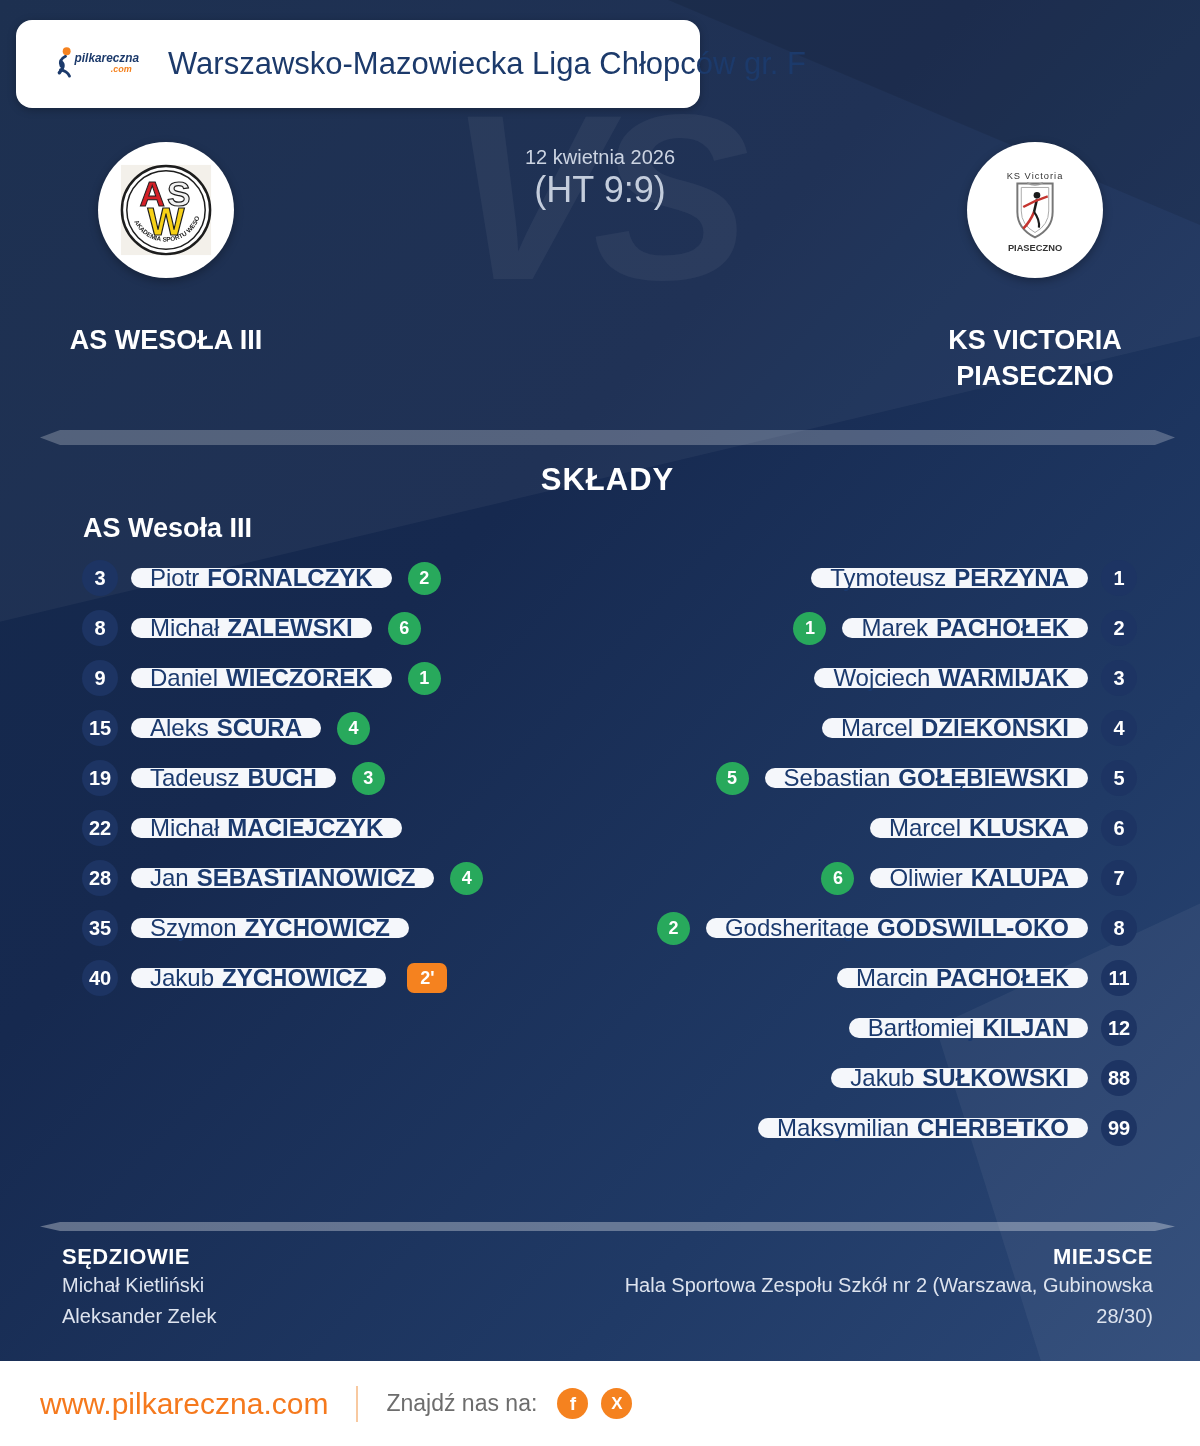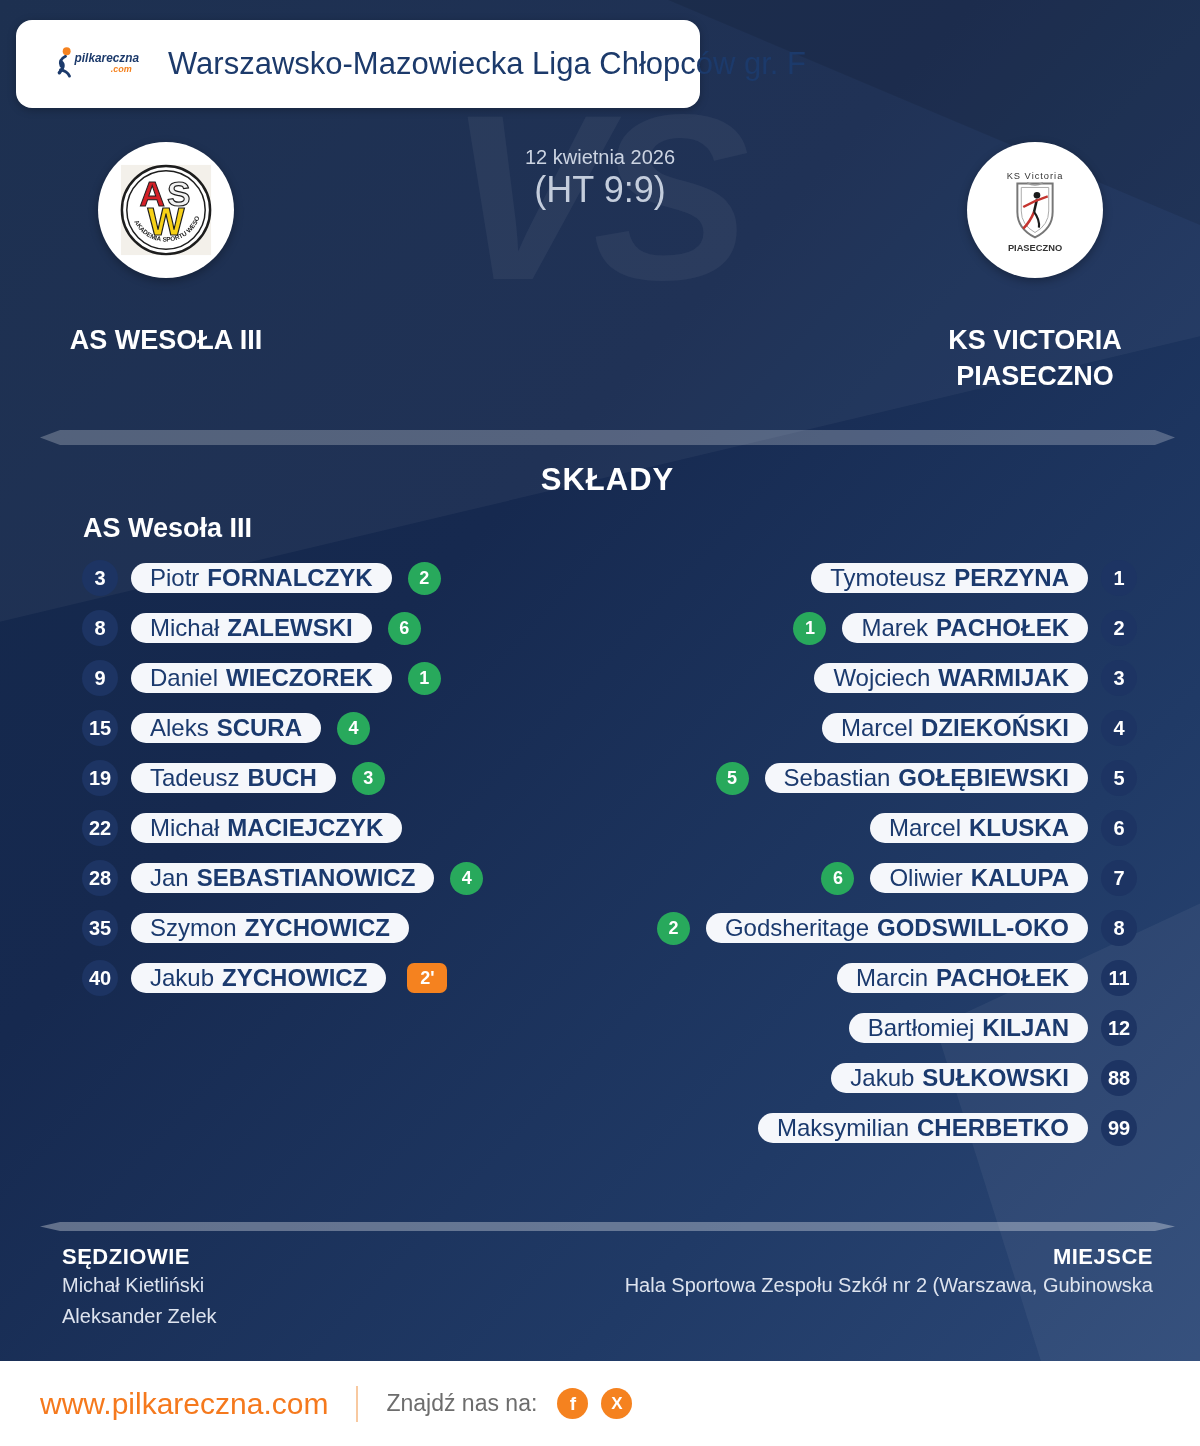--- a/index.html
+++ b/index.html
@@ -56,21 +56,21 @@
   .lineup-col{position:absolute;top:559px;display:flex;flex-direction:column;gap:12px;}
   .lineup-col.home{left:82px;align-items:flex-start;}
   .lineup-col.away{right:78px;align-items:flex-end;}
   .player-row{display:flex;align-items:center;gap:13px;height:38px;}
   .lineup-col.away .player-row{flex-direction:row-reverse;}
   .num-circle{
     width:36px;height:36px;border-radius:50%;background:#1d3463;color:#ffffff;font-weight:700;font-size:20px;
     display:flex;align-items:center;justify-content:center;flex:0 0 auto;
   }
   .pill{
-    background:#f5f7fb;border-radius:19px;height:30px;display:flex;align-items:center;
+    background:#f5f7fb;border-radius:19px;height:20px;display:flex;align-items:center;
     padding:0 19px;font-size:24px;color:#1b3a6e;white-space:nowrap;
   }
   .pill .first{font-weight:400;margin-right:8px;}
   .pill .last{font-weight:700;}
   .goal-badge{
     width:33px;height:33px;border-radius:50%;background:#28a95c;color:#ffffff;font-weight:700;font-size:18px;
     display:flex;align-items:center;justify-content:center;flex:0 0 auto;margin-left:3px;
   }
   .lineup-col.away .goal-badge{margin-left:0;margin-right:3px;}
   .pen-badge{
@@ -377,20 +377,21 @@
 
   <div class="officials">
     <div class="section-heading">SĘDZIOWIE</div>
     <div class="section-line">Michał Kietliński</div>
     <div class="section-line">Aleksander Zelek</div>
   </div>
 
   <div class="venue">
     <div class="section-heading">MIEJSCE</div>
     <div class="section-line">Hala Sportowa Zespołu Szkół nr 2 (Warszawa, Gubinowska</div>
+    <div class="section-line">28/30)</div>
   </div>
 
   <div class="footer">
     <span class="footer-site">www.pilkareczna.com</span>
     <span class="footer-sep"></span>
     <span class="footer-find">Znajdź nas na:</span>
     <span class="social-icon">
         <span>f</span>
       </span>
     <span class="social-icon x">

